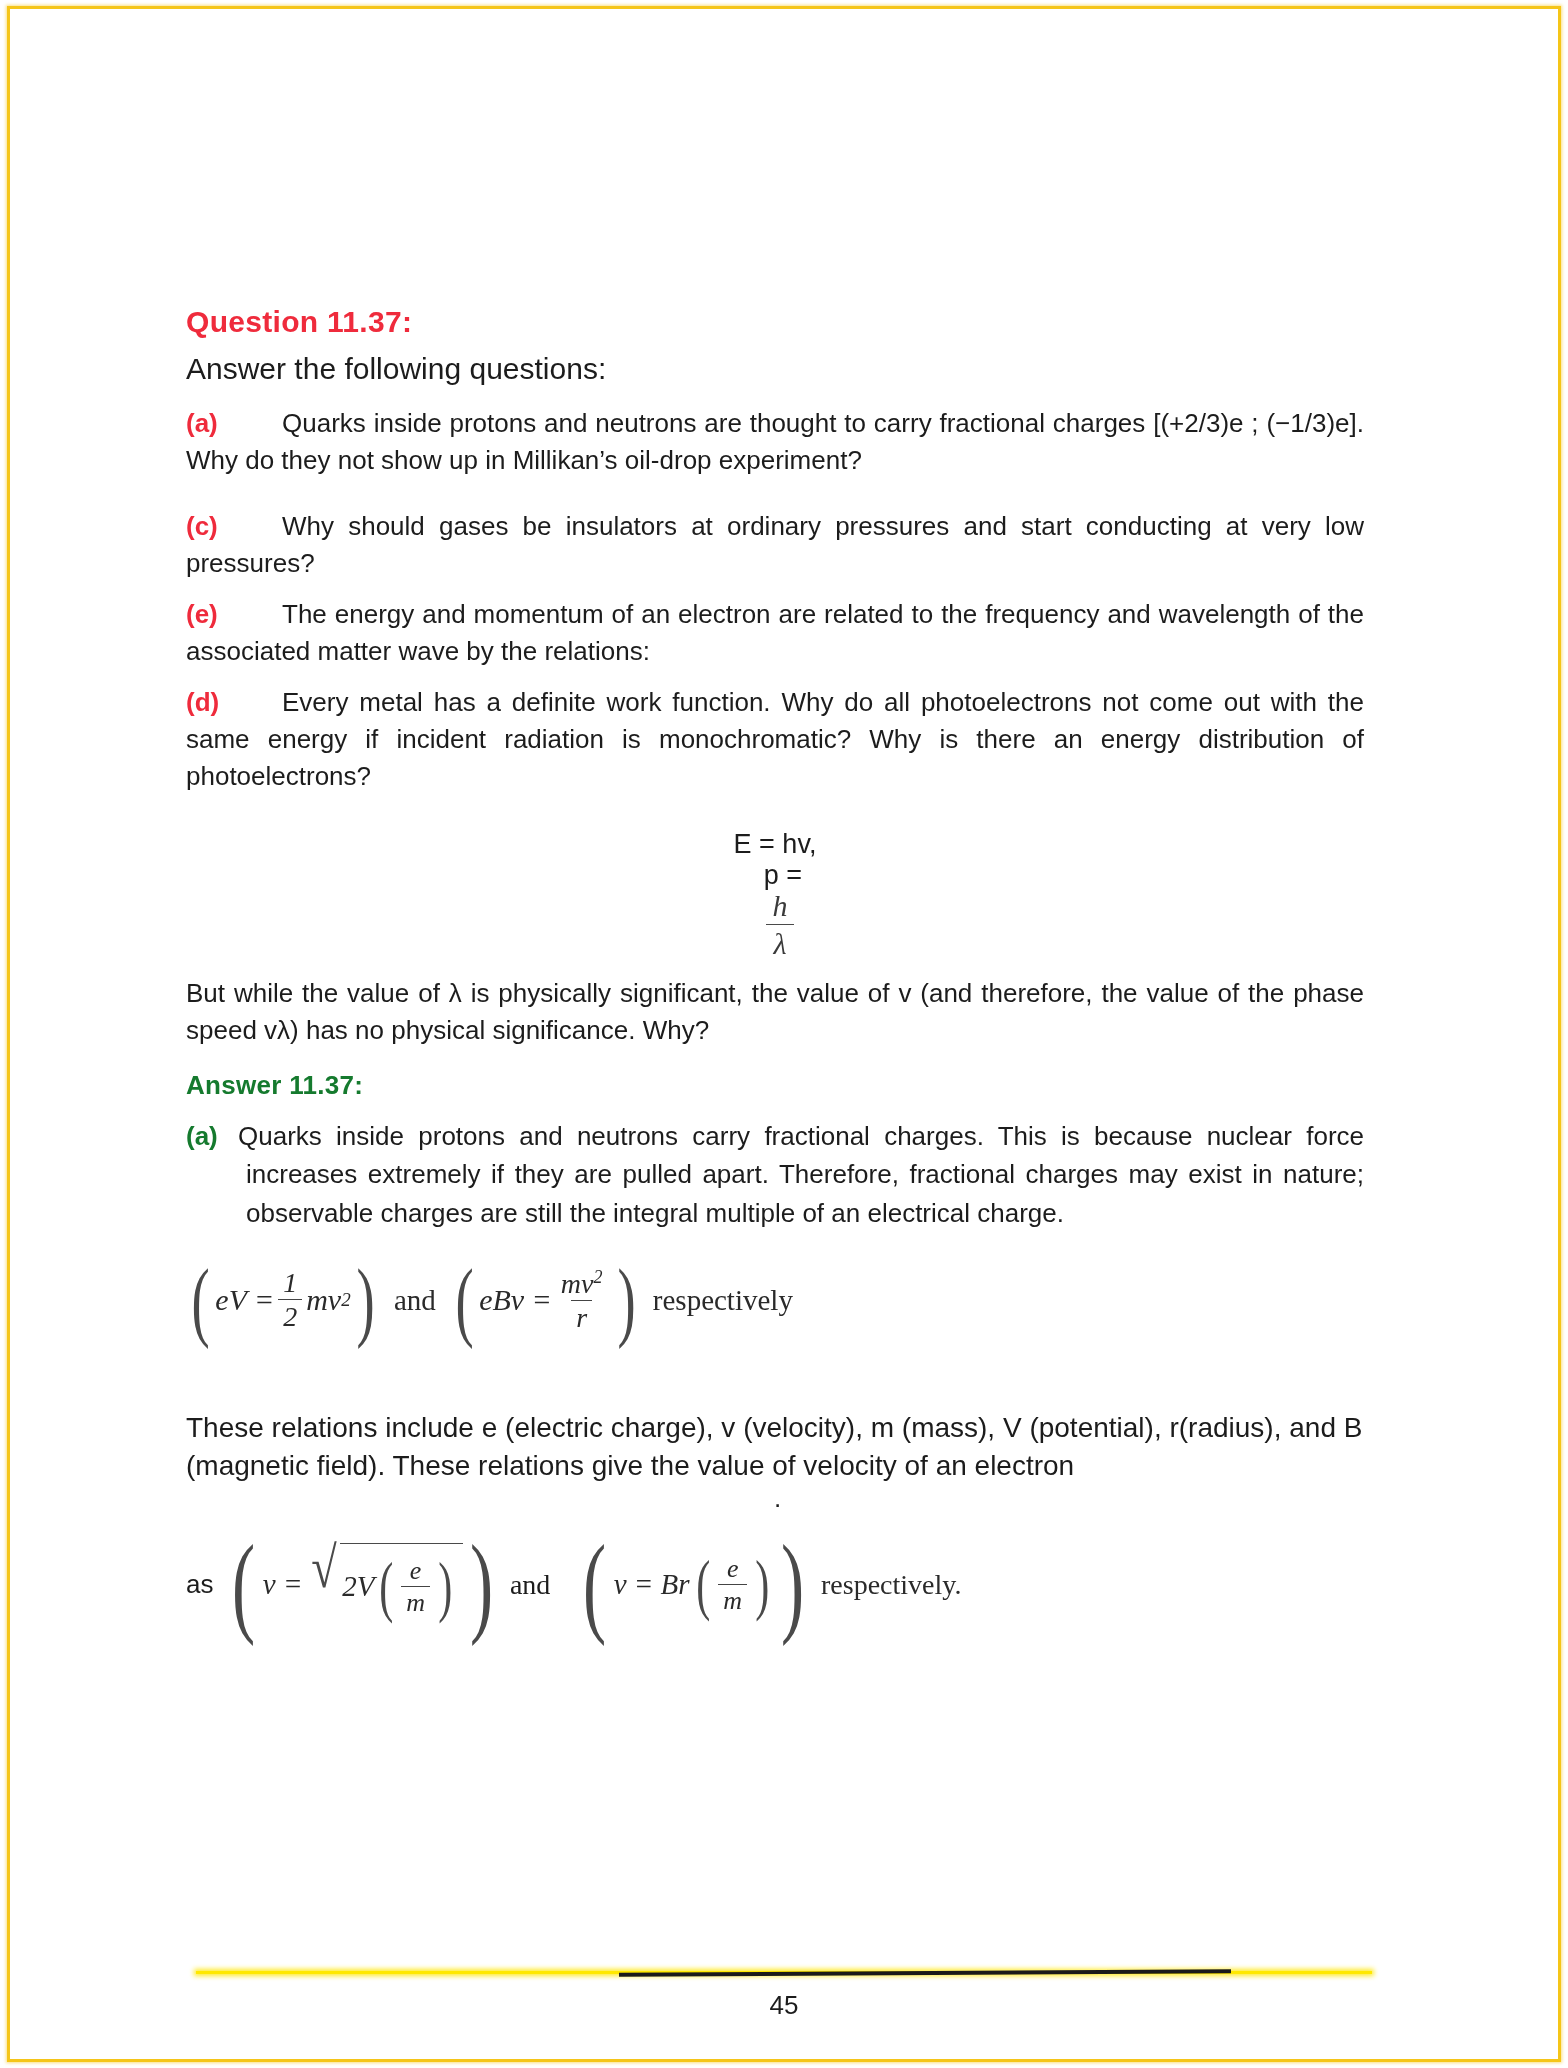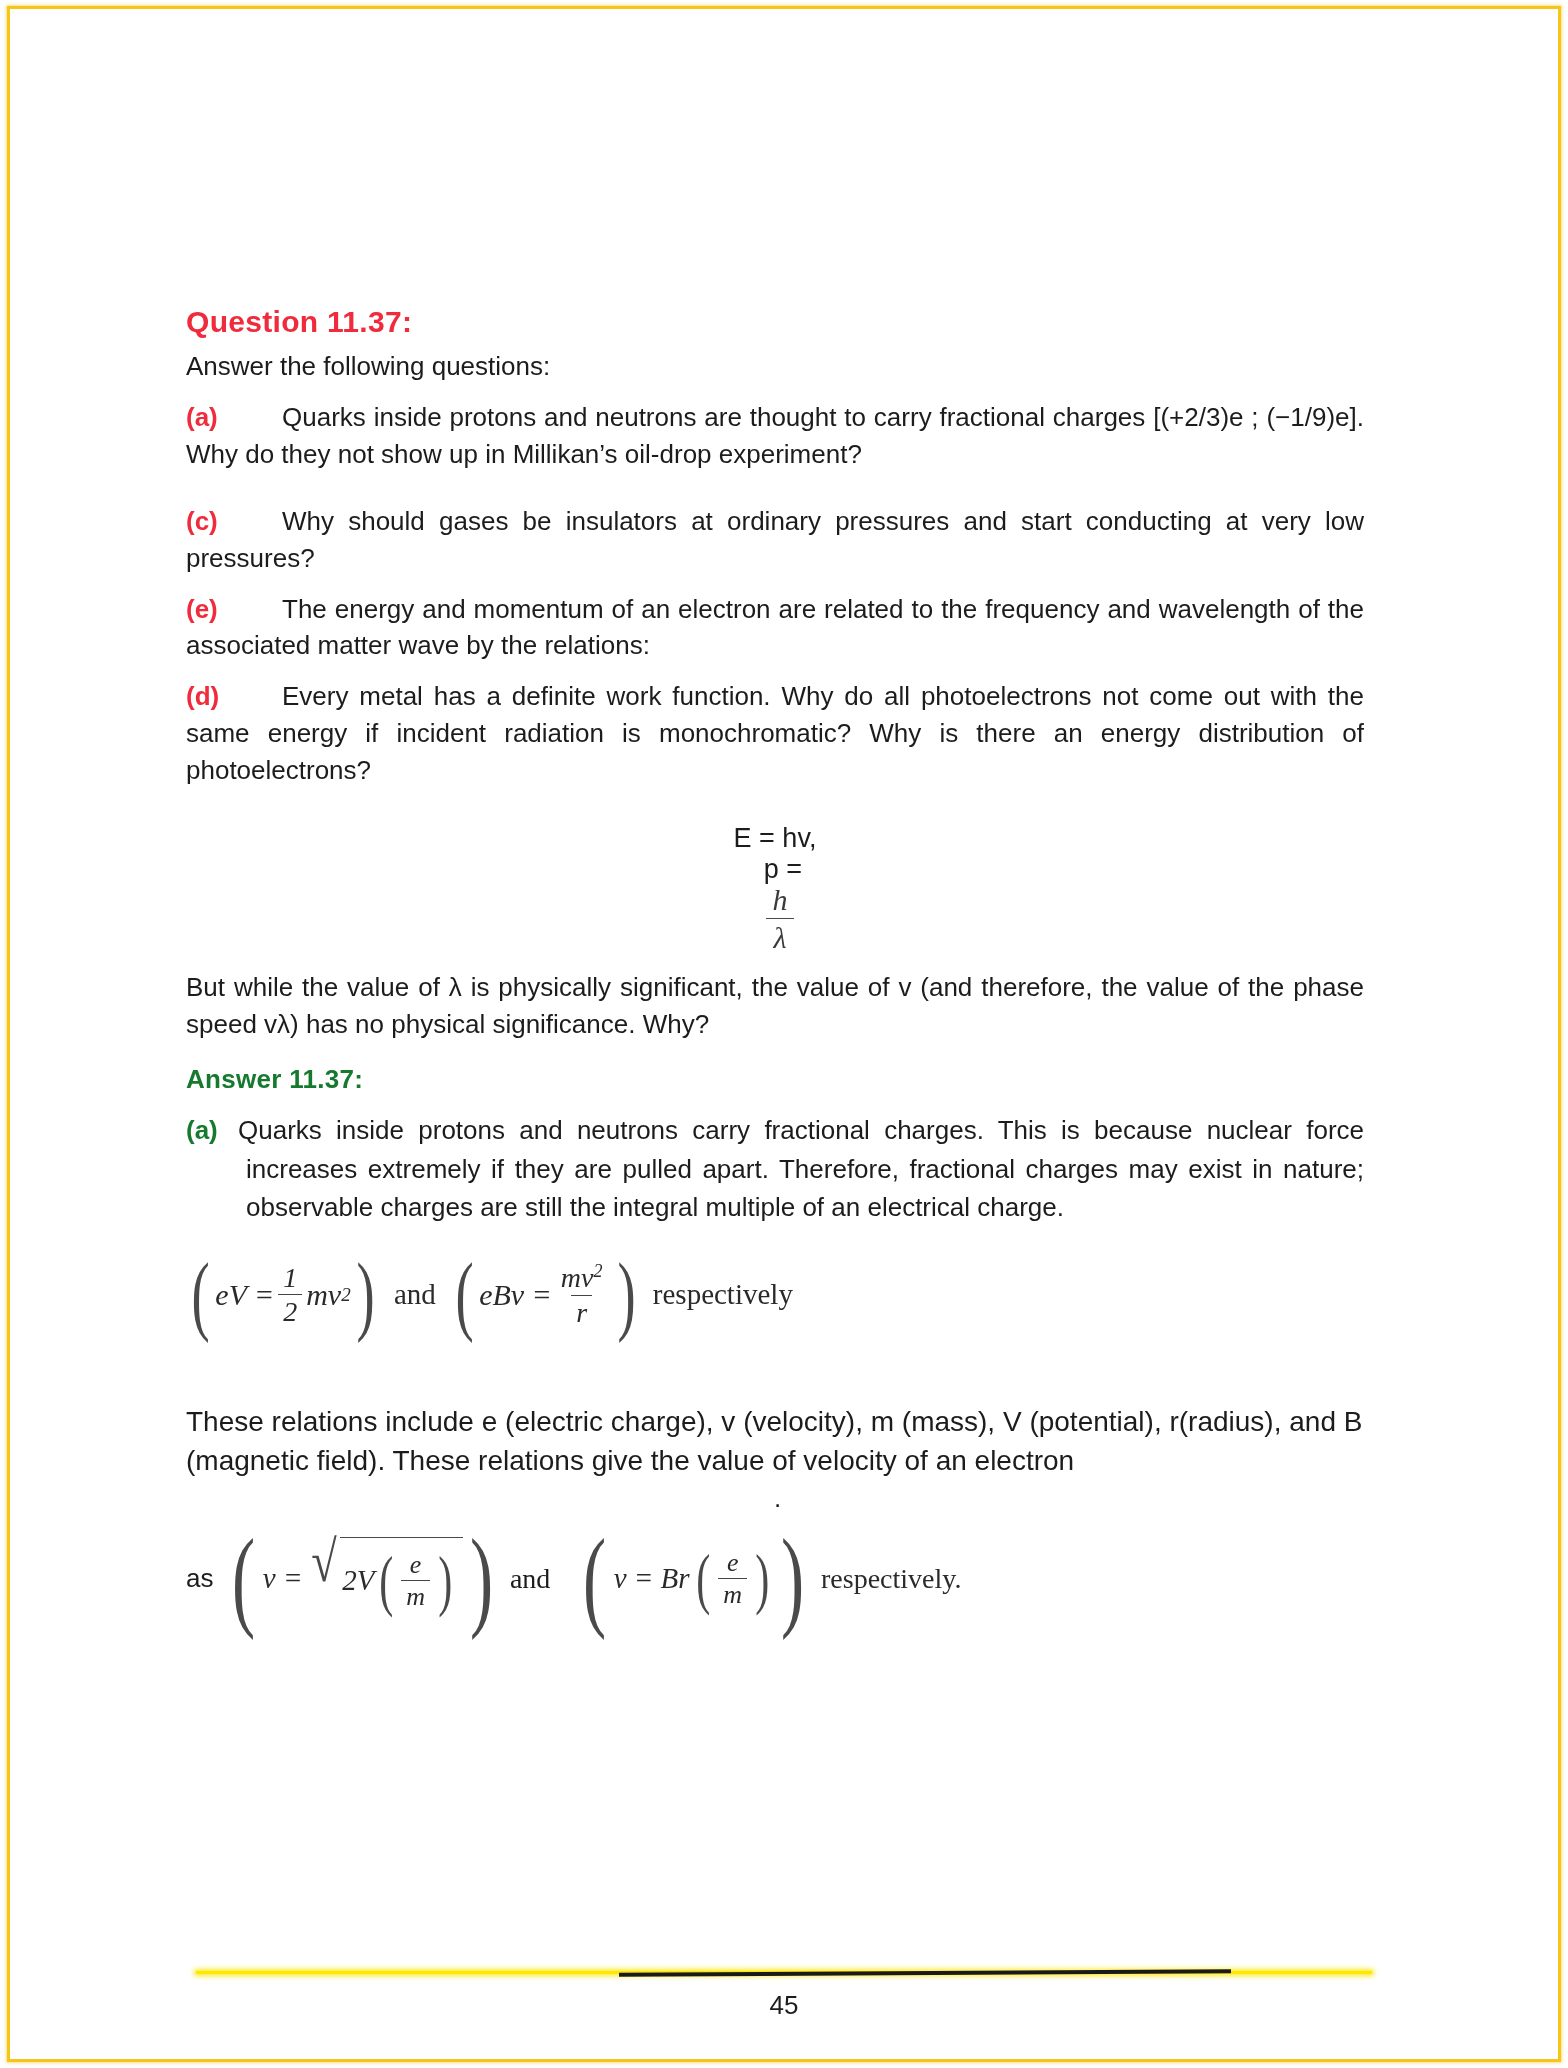--- a/index.html
+++ b/index.html
@@ -53,21 +53,21 @@
   .a-heading {
     color: #157a2e;
     font-weight: bold;
     font-size: 26px;
     letter-spacing: 0.3px;
     margin: 22px 0 18px 0;
     line-height: 1.1;
   }
 
   .body-line {
-    font-size: 26px;
+    font-size: 30px;
     color: #1c1c1c;
     line-height: 1.42;
     margin: 0 0 14px 0;
   }
 
   
   .q-item {
     font-size: 26px;
     color: #1c1c1c;
     line-height: 1.42;
@@ -235,21 +235,21 @@
 
   <div id="page-border"></div>
 
   <div id="content">
 
     <div class="q-heading">Question 11.37:</div>
 
     <div class="body-line">Answer the following questions:</div>
 
     <div class="q-item">
-      <span class="marker">(a)</span><span>Quarks inside protons and neutrons are thought to carry fractional charges [(+2/3)e ; (−1/9)e]. Why do they not show up in Millikan’s oil-drop experiment?</span>
+      <span class="marker">(a)</span><span>Quarks inside protons and neutrons are thought to carry fractional charges [(+2/3)e ; (−1/3)e]. Why do they not show up in Millikan’s oil-drop experiment?</span>
     </div>
 
 
     <div class="q-item" style="margin-top:30px;">
       <span class="marker">(c)</span><span>Why should gases be insulators at ordinary pressures and start conducting at very low pressures?</span>
     </div>
 
     <div class="q-item">
       <span class="marker">(e)</span><span>The energy and momentum of an electron are related to the frequency and wavelength of the associated matter wave by the relations:</span>
     </div>

